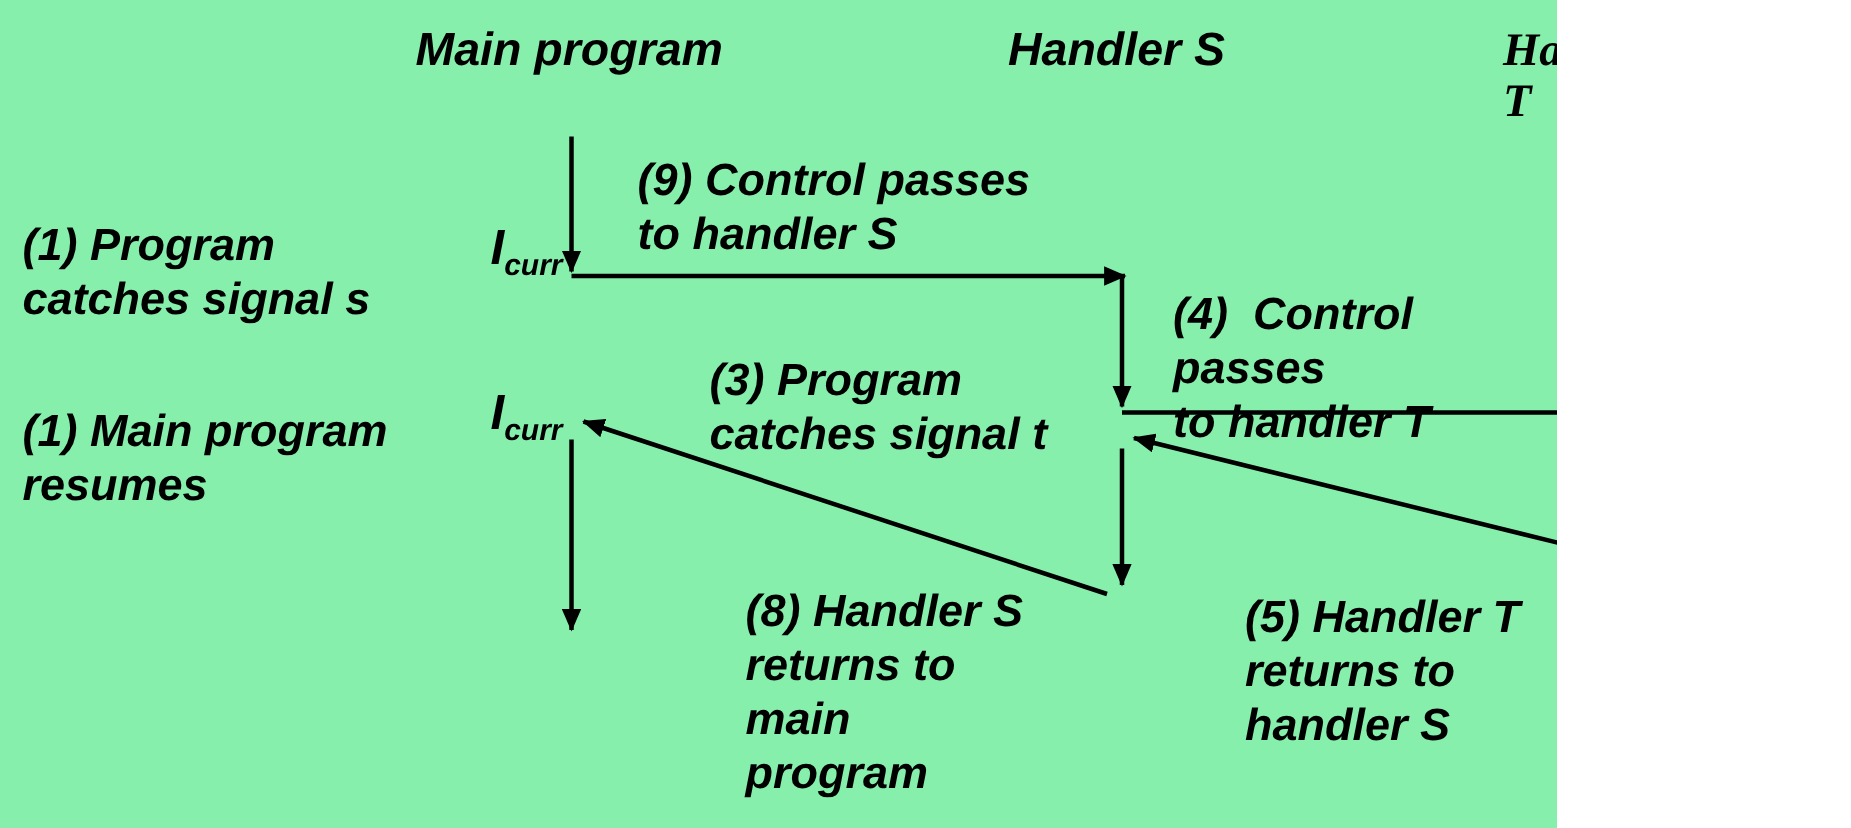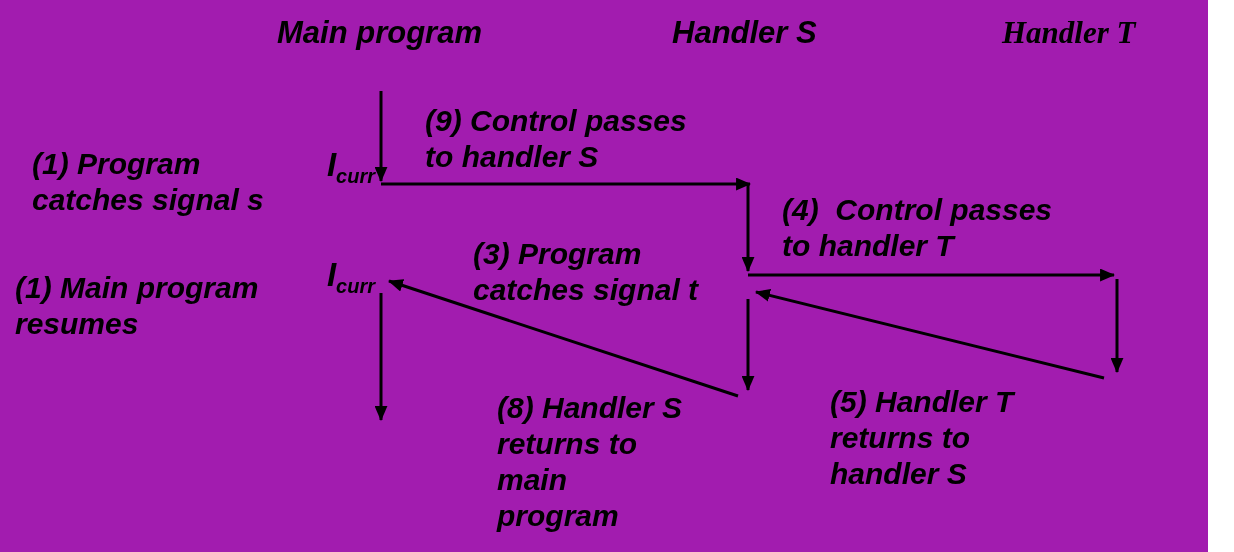--- a/index.html
+++ b/index.html
@@ -1,20 +1,20 @@
 <!DOCTYPE html>
 <html><head>
 <meta charset="utf-8">
 <style>
   html, body { margin: 0; padding: 0; background: #ffffff; }
   .diagram {
     position: relative;
-    width: 1208px;
+    width: 1038px;
     height: 552px;
-    background: #a21caf;
+    background: #86efac;
     overflow: hidden;
     font-family: "Liberation Sans", sans-serif;
   }
   .arrow-layer {
     position: absolute;
     left: 0; top: 0;
     width: 1234px; height: 552px;
   }
   .lbl {
     position: absolute;
@@ -24,26 +24,26 @@
     font-size: 30px;
     line-height: 36px;
     white-space: pre-wrap;
   }
   .hdr { font-size: 31px; line-height: 34px; }
 
   .pos-hdr-main      { left: 277px; top: 16px; }
   .pos-hdr-handler-s { left: 672px; top: 16px; }
   .pos-hdr-handler-t { left: 1002px; top: 16px; font-family: Liberation Serif, serif; }
 
-  .pos-step1 { left: 15px;  top: 146px; margin-left: 17px; }
+  .pos-step1 { left: 15px;  top: 146px; }
   .pos-step7 { left: 15px;  top: 270px; }
   .pos-step2 { left: 425px; top: 103px; }
   .pos-step3 { left: 473px; top: 220px; margin-top: 16px; }
   .pos-step4 { left: 782px; top: 192px; }
-  .pos-step5 { left: 830px; top: 384px; }
+  .pos-step5 { left: 830px; top: 394px; }
   .pos-step6 { left: 497px; top: 390px; }
 
   .ilabel {
     position: absolute;
     left: 295px;
     width: 80px;
     text-align: right;
     color: #000000;
     font-weight: bold;
     font-style: italic;

